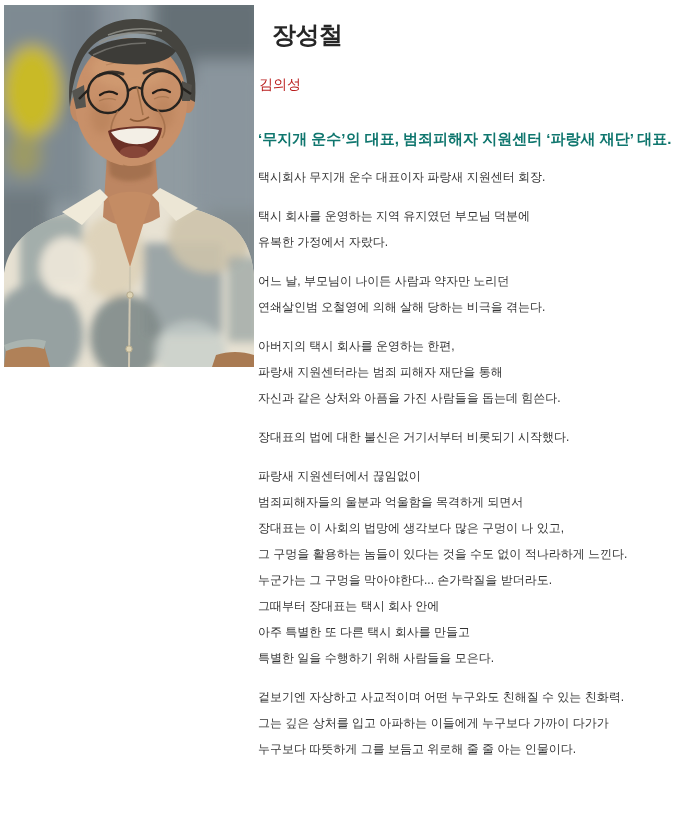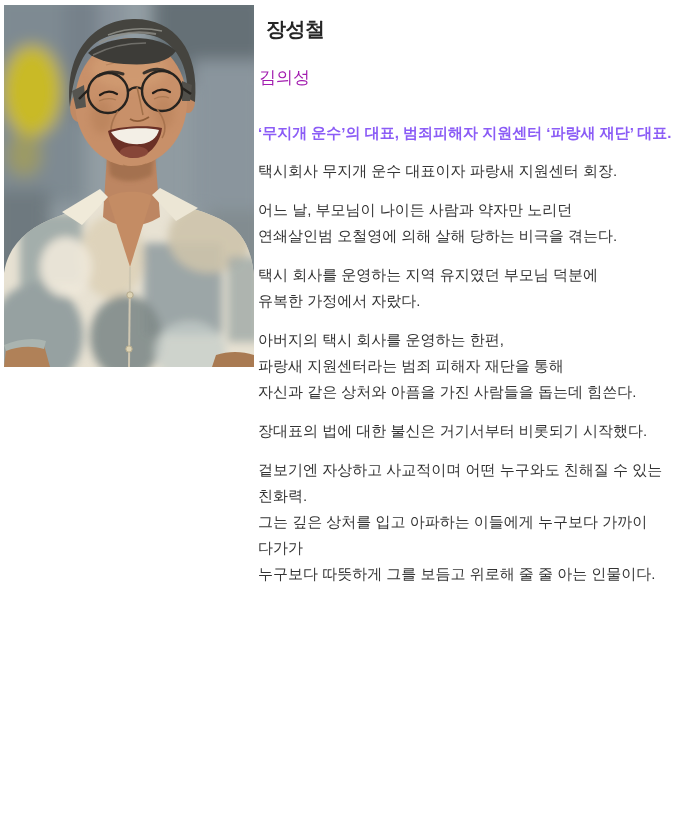--- a/index.html
+++ b/index.html
@@ -20,44 +20,44 @@
     overflow: hidden;
   }
   .photo-col svg { display: block; width: 250px; height: 362px; }
   .content {
     position: absolute;
     left: 258px;
     top: 2px;
     width: 438px;
   }
   h1.char-name {
-    margin: 8px;
-    font-size: 20px;
+    margin: 14px;
+    font-size: 24px;
     line-height: 38px;
     font-weight: 800;
     color: #262626;
     letter-spacing: -0.5px;
   }
   .actor-name {
     margin: 18px 0 0 1px;
-    font-size: 17px;
+    font-size: 14px;
     line-height: 24px;
-    color: #a21caf;
+    color: #b91c1c;
   }
   .lead {
     margin: 30px 0 5px 0;
     font-size: 15px;
     font-weight: 700;
-    color: #8b5cf6;
+    color: #0f766e;
     line-height: 26px;
     word-break: keep-all;
   }
   .desc p {
     margin: 12px 0 13px 0;
-    font-size: 15px;
+    font-size: 12px;
     color: #333333;
     line-height: 26px;
     word-break: keep-all;
   }
 </style>
 </head>
 <body>
 
 <figure class="photo-col" style="margin:0" aria-label="smiling-gray-haired-man-with-round-glasses-earbud-patterned-shirt">
   <svg viewBox="0 0 250 362" preserveAspectRatio="none">
@@ -182,19 +182,20 @@
     </g>
   </svg>
 </figure>
 
 <main class="content">
   <h1 class="char-name">장성철</h1>
   <div class="actor-name">김의성</div>
   <p class="lead">‘무지개 운수’의 대표, 범죄피해자 지원센터 ‘파랑새 재단’ 대표.</p>
   <div class="desc">
       <p>택시회사 무지개 운수 대표이자 파랑새 지원센터 회장.</p>
+      <p>택시 회사를 운영하는 지역 유지였던 부모님 덕분에<br>유복한 가정에서 자랐다.</p>
       <p>어느 날, 부모님이 나이든 사람과 약자만 노리던<br>연쇄살인범 오철영에 의해 살해 당하는 비극을 겪는다.</p>
-      <p>택시 회사를 운영하는 지역 유지였던 부모님 덕분에<br>유복한 가정에서 자랐다.</p>
       <p>아버지의 택시 회사를 운영하는 한편,<br>파랑새 지원센터라는 범죄 피해자 재단을 통해<br>자신과 같은 상처와 아픔을 가진 사람들을 돕는데 힘쓴다.</p>
       <p>장대표의 법에 대한 불신은 거기서부터 비롯되기 시작했다.</p>
+      <p>파랑새 지원센터에서 끊임없이<br>범죄피해자들의 울분과 억울함을 목격하게 되면서<br>장대표는 이 사회의 법망에 생각보다 많은 구멍이 나 있고,<br>그 구멍을 활용하는 놈들이 있다는 것을 수도 없이 적나라하게 느낀다.<br>누군가는 그 구멍을 막아야한다... 손가락질을 받더라도.<br>그때부터 장대표는 택시 회사 안에<br>아주 특별한 또 다른 택시 회사를 만들고<br>특별한 일을 수행하기 위해 사람들을 모은다.</p>
       <p>겉보기엔 자상하고 사교적이며 어떤 누구와도 친해질 수 있는 친화력.<br>그는 깊은 상처를 입고 아파하는 이들에게 누구보다 가까이 다가가<br>누구보다 따뜻하게 그를 보듬고 위로해 줄 줄 아는 인물이다.</p>
     </div>
 </main>
 
 </body></html>

